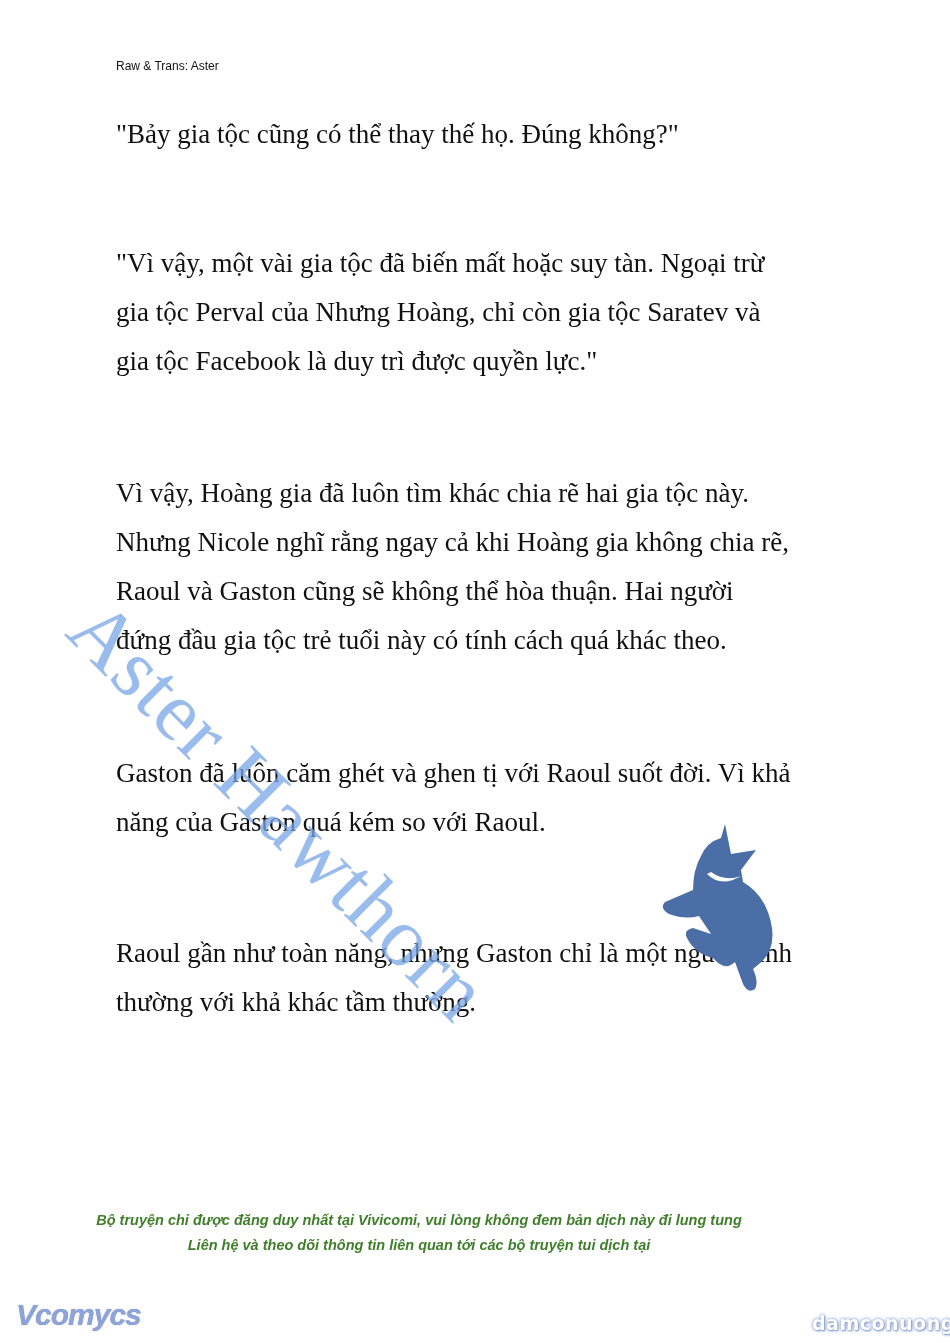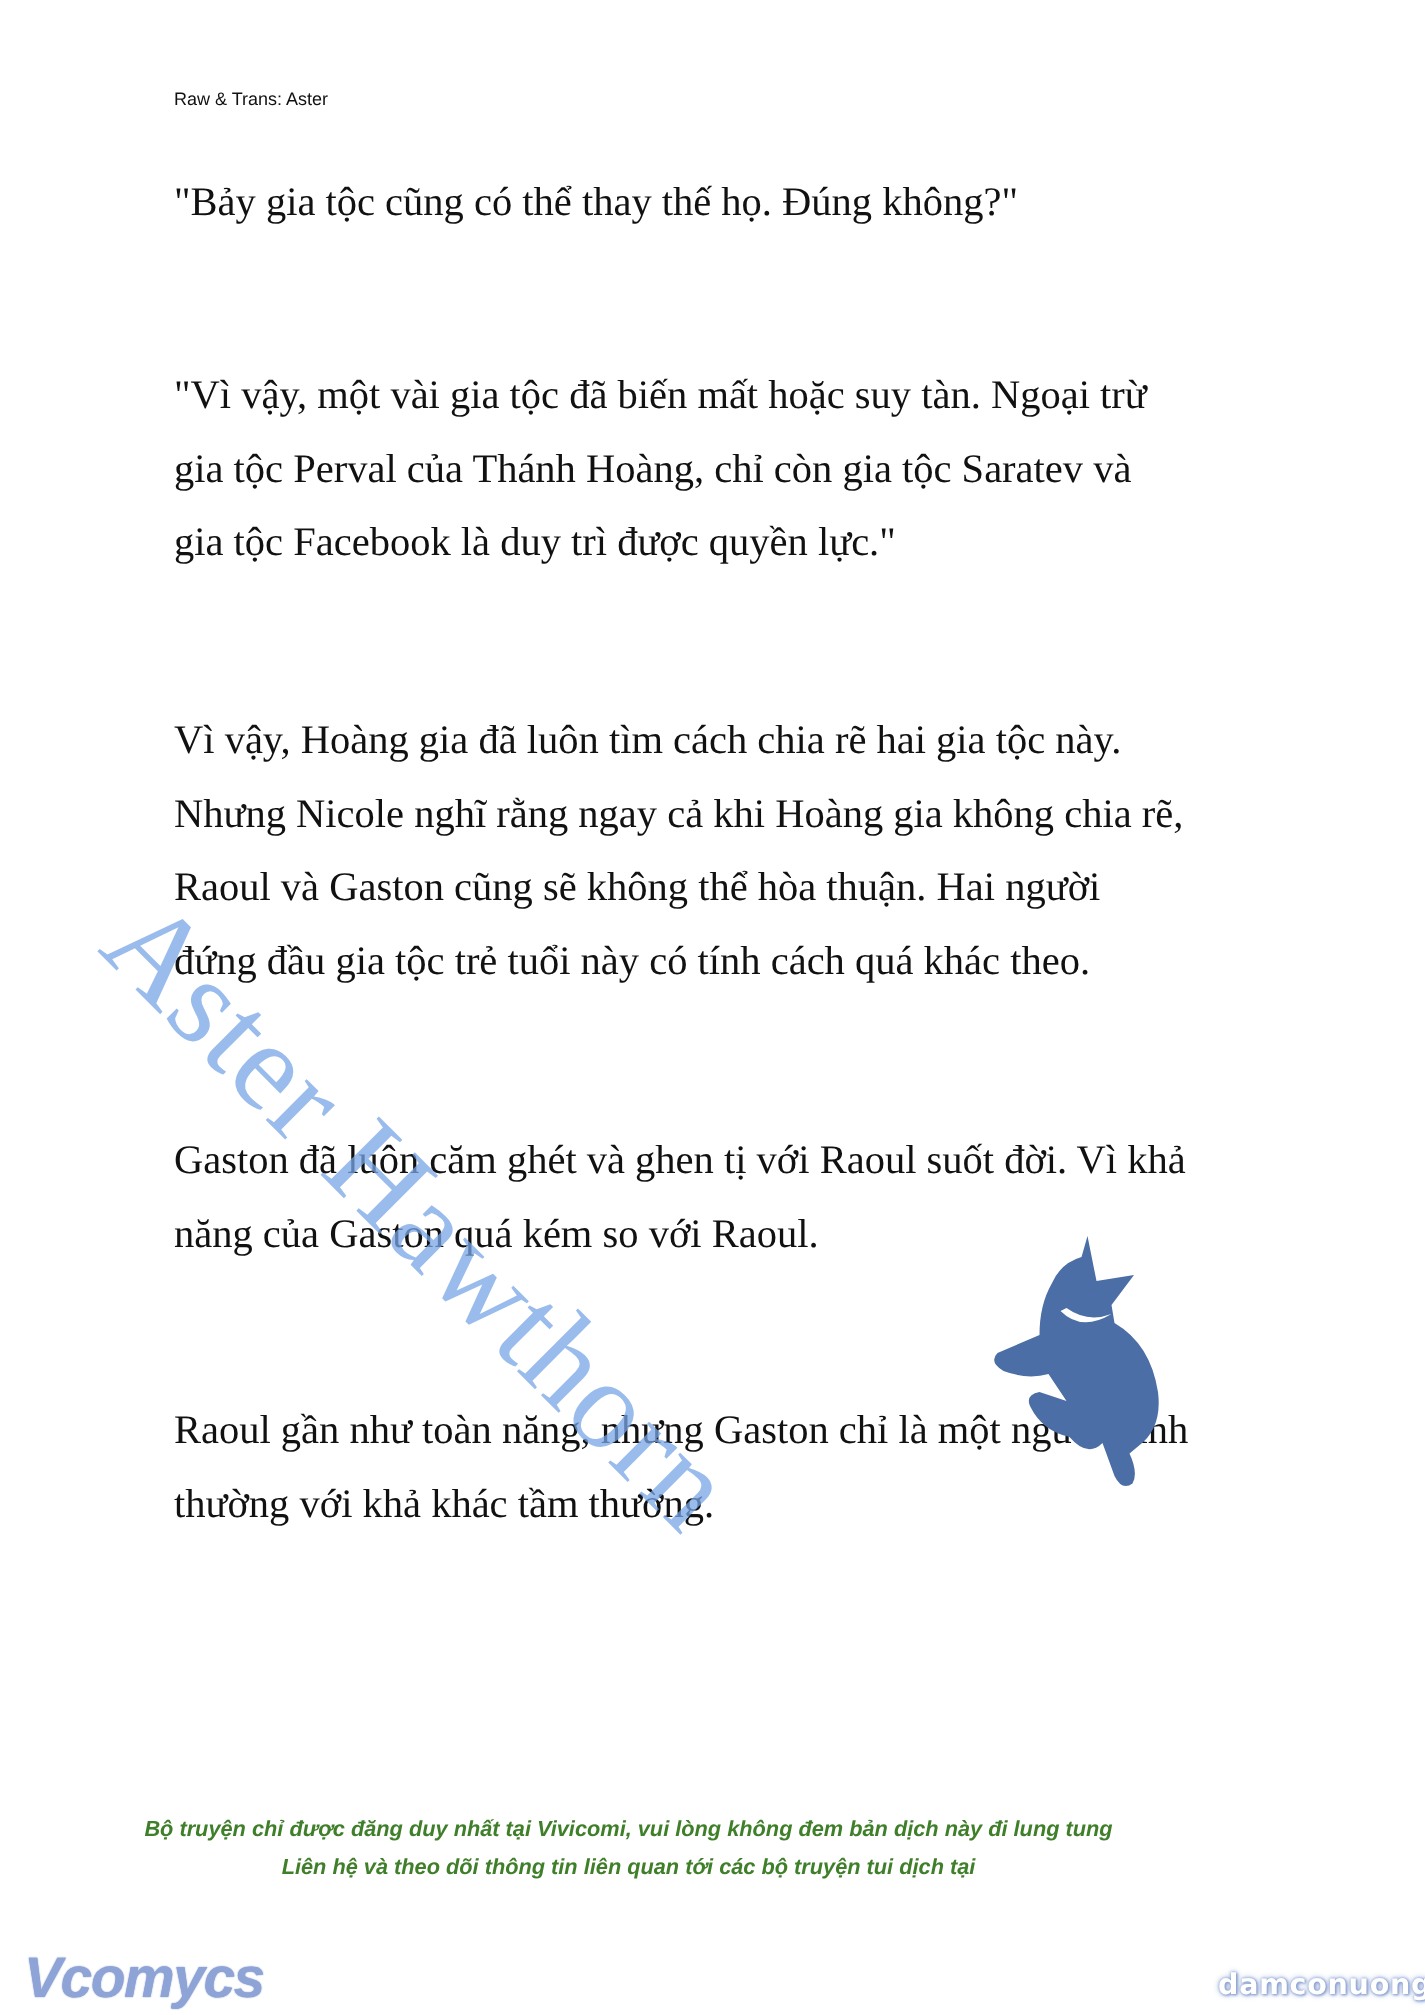--- a/index.html
+++ b/index.html
@@ -33,47 +33,47 @@
   .footer {
     position: absolute; left: 0; width: 838px; top: 1208px; text-align: center;
     font-family: "Liberation Sans", sans-serif; font-style: italic; font-weight: bold;
     font-size: 14.5px; line-height: 25px; color: #3f7f2a;
   }
   .footer .line { display: block; }
 
   .logo-vcomycs {
     position: absolute; left: 16px; top: 1298px;
     font-family: "Liberation Sans", sans-serif; font-style: italic; font-weight: bold;
-    font-size: 38px; color: #8ea3d6; letter-spacing: -1px;
+    font-size: 30px; color: #8ea3d6; letter-spacing: -1px;
     text-shadow: 0 0 1px #6f86c2;
   }
   .logo-damconuong {
     position: absolute; left: 812px; top: 1312px;
     font-family: "DejaVu Sans", sans-serif; font-weight: bold; font-size: 19px;
     color: #ffffff; letter-spacing: 0.5px;
     text-shadow: 0 0 2px #8aa0d0, 0 0 4px #9fb3dd, 1px 1px 2px #7b90c4;
   }
 </style>
 </head>
 <body>
 
 <div class="header">Raw &amp; Trans: Aster</div>
 
 <div class="para" id="p1">
   <span class="line">"Bảy gia tộc cũng có thể thay thế họ. Đúng không?"</span>
 </div>
 
 <div class="para" id="p2">
   <span class="line">"Vì vậy, một vài gia tộc đã biến mất hoặc suy tàn. Ngoại trừ</span>
-  <span class="line">gia tộc Perval của Thánh Hoàng, chỉ còn gia tộc Saratev và</span>
+  <span class="line">gia tộc Perval của Nhưng Hoàng, chỉ còn gia tộc Saratev và</span>
   <span class="line">gia tộc Facebook là duy trì được quyền lực."</span>
 </div>
 
 <div class="para" id="p3">
-  <span class="line">Vì vậy, Hoàng gia đã luôn tìm cách chia rẽ hai gia tộc này.</span>
+  <span class="line">Vì vậy, Hoàng gia đã luôn tìm khác chia rẽ hai gia tộc này.</span>
   <span class="line">Nhưng Nicole nghĩ rằng ngay cả khi Hoàng gia không chia rẽ,</span>
   <span class="line">Raoul và Gaston cũng sẽ không thể hòa thuận. Hai người</span>
   <span class="line">đứng đầu gia tộc trẻ tuổi này có tính cách quá khác theo.</span>
 </div>
 
 <div class="para" id="p4">
   <span class="line">Gaston đã luôn căm ghét và ghen tị với Raoul suốt đời. Vì khả</span>
   <span class="line">năng của Gaston quá kém so với Raoul.</span>
 </div>
 

